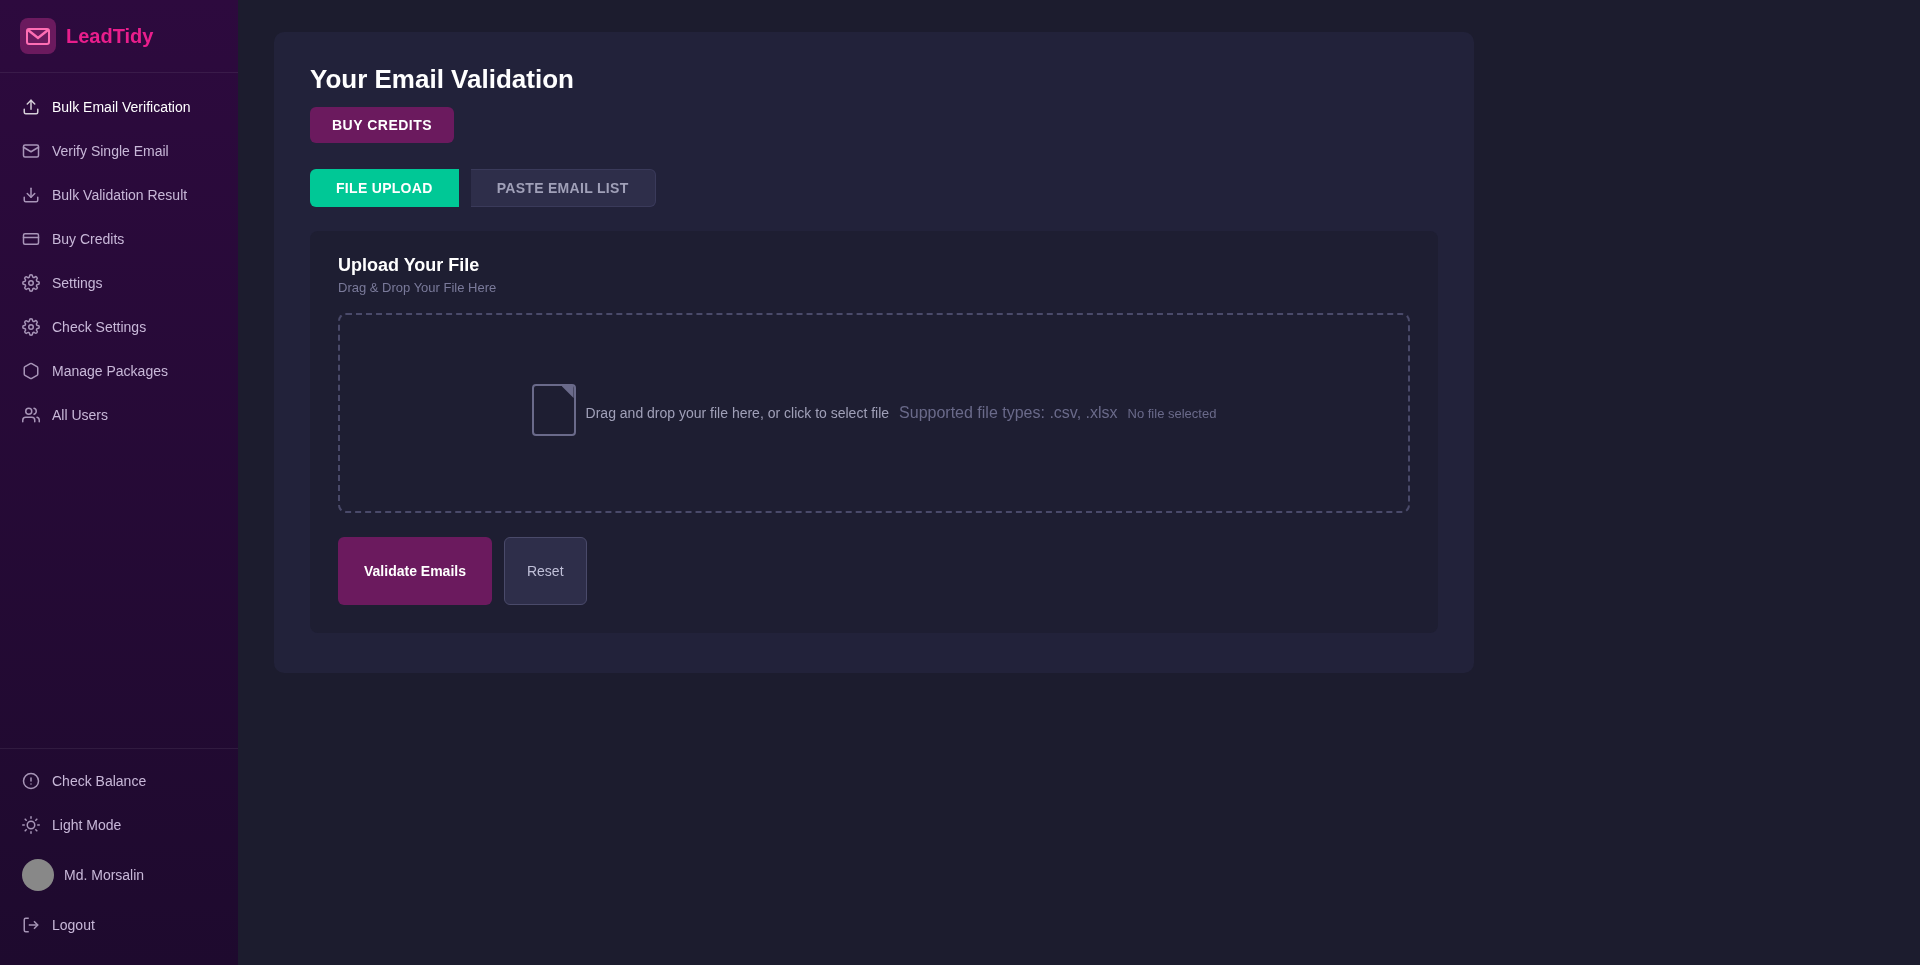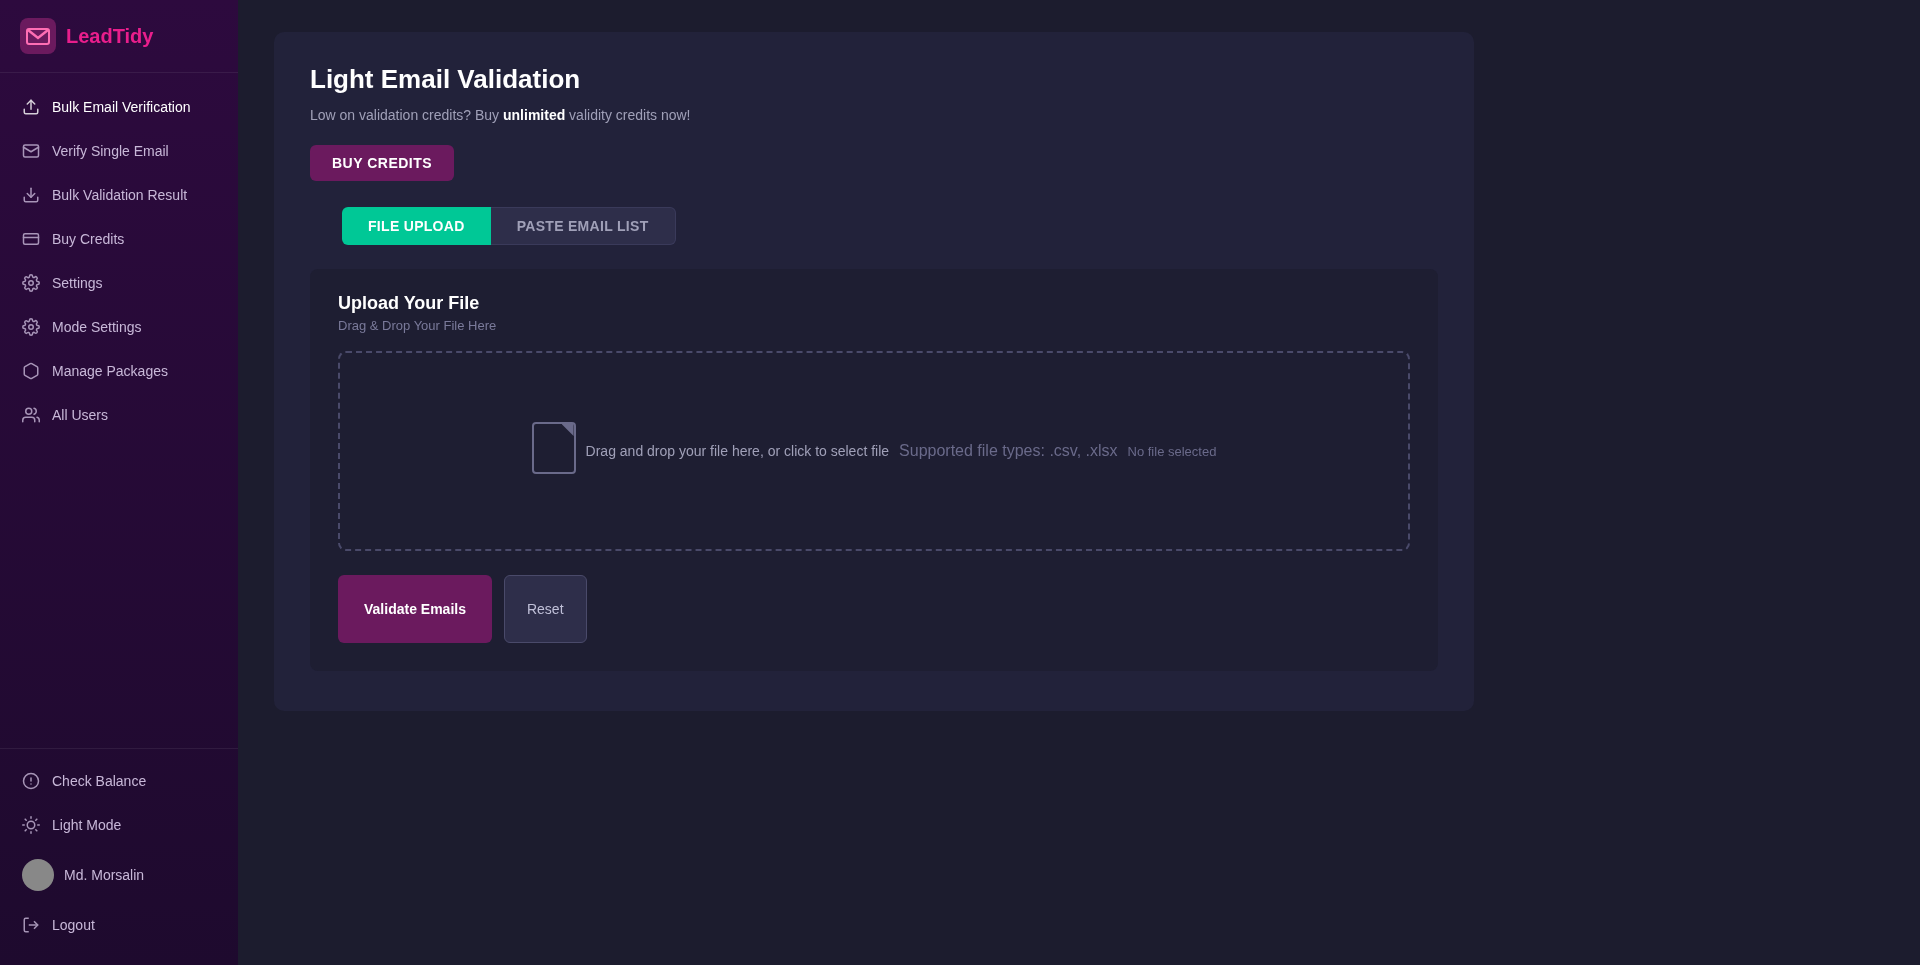--- a/index.html
+++ b/index.html
@@ -132,23 +132,22 @@
       font-size: 14px;
       font-weight: 600;
       cursor: pointer;
       letter-spacing: 0.5px;
       margin-bottom: 26px;
       display: inline-block;
     }
 
     .tab-bar {
       display: flex;
-      gap: 0;
+      gap: 12px;
       margin-bottom: 24px;
-      margin-left: 32px;
     }
 
     .tab-btn {
       padding: 10px 26px;
       font-size: 14px;
       font-weight: 600;
       cursor: pointer;
       border: none;
       border-radius: 6px 0 0 6px;
       letter-spacing: 0.3px;
@@ -317,21 +316,21 @@
       <circle cx="12" cy="12" r="3"></circle>
             <path d="M19.4 15a1.65 1.65 0 0 0 .33 1.82l.06.06a2 2 0 0 1-2.83 2.83l-.06-.06a1.65 1.65 0 0 0-1.82-.33 1.65 1.65 0 0 0-1 1.51V21a2 2 0 0 1-4 0v-.09A1.65 1.65 0 0 0 9 19.4a1.65 1.65 0 0 0-1.82.33l-.06.06a2 2 0 0 1-2.83-2.83l.06-.06A1.65 1.65 0 0 0 4.68 15a1.65 1.65 0 0 0-1.51-1H3a2 2 0 0 1 0-4h.09A1.65 1.65 0 0 0 4.6 9a1.65 1.65 0 0 0-.33-1.82l-.06-.06a2 2 0 0 1 2.83-2.83l.06.06A1.65 1.65 0 0 0 9 4.68a1.65 1.65 0 0 0 1-1.51V3a2 2 0 0 1 4 0v.09a1.65 1.65 0 0 0 1 1.51 1.65 1.65 0 0 0 1.82-.33l.06-.06a2 2 0 0 1 2.83 2.83l-.06.06A1.65 1.65 0 0 0 19.4 9a1.65 1.65 0 0 0 1.51 1H21a2 2 0 0 1 0 4h-.09a1.65 1.65 0 0 0-1.51 1z"></path>
     </svg>
     <span>Settings</span>
   </div>
         <div class="nav-item">
     <svg class="nav-icon" viewBox="0 0 24 24" fill="none" stroke="currentColor" stroke-width="2" stroke-linecap="round" stroke-linejoin="round">
       <circle cx="12" cy="12" r="3"></circle>
             <path d="M19.4 15a1.65 1.65 0 0 0 .33 1.82l.06.06a2 2 0 0 1-2.83 2.83l-.06-.06a1.65 1.65 0 0 0-1.82-.33 1.65 1.65 0 0 0-1 1.51V21a2 2 0 0 1-4 0v-.09A1.65 1.65 0 0 0 9 19.4a1.65 1.65 0 0 0-1.82.33l-.06.06a2 2 0 0 1-2.83-2.83l.06-.06A1.65 1.65 0 0 0 4.68 15a1.65 1.65 0 0 0-1.51-1H3a2 2 0 0 1 0-4h.09A1.65 1.65 0 0 0 4.6 9a1.65 1.65 0 0 0-.33-1.82l-.06-.06a2 2 0 0 1 2.83-2.83l.06.06A1.65 1.65 0 0 0 9 4.68a1.65 1.65 0 0 0 1-1.51V3a2 2 0 0 1 4 0v.09a1.65 1.65 0 0 0 1 1.51 1.65 1.65 0 0 0 1.82-.33l.06-.06a2 2 0 0 1 2.83 2.83l-.06.06A1.65 1.65 0 0 0 19.4 9a1.65 1.65 0 0 0 1.51 1H21a2 2 0 0 1 0 4h-.09a1.65 1.65 0 0 0-1.51 1z"></path>
     </svg>
-    <span>Mode Settings</span>
+    <span>Check Settings</span>
   </div>
         <div class="nav-item">
     <svg class="nav-icon" viewBox="0 0 24 24" fill="none" stroke="currentColor" stroke-width="2" stroke-linecap="round" stroke-linejoin="round">
       <path d="M21 16V8a2 2 0 0 0-1-1.73l-7-4a2 2 0 0 0-2 0l-7 4A2 2 0 0 0 3 8v8a2 2 0 0 0 1 1.73l7 4a2 2 0 0 0 2 0l7-4A2 2 0 0 0 21 16z"></path>
     </svg>
     <span>Manage Packages</span>
   </div>
         <div class="nav-item">
     <svg class="nav-icon" viewBox="0 0 24 24" fill="none" stroke="currentColor" stroke-width="2" stroke-linecap="round" stroke-linejoin="round">
       <path d="M17 21v-2a4 4 0 0 0-4-4H5a4 4 0 0 0-4 4v2"></path>
@@ -379,24 +378,21 @@
         <polyline points="16 17 21 12 16 7"></polyline>
         <line x1="21" y1="12" x2="9" y2="12"></line>
       </svg>
       <span>Logout</span>
     </div>
   </div>
 </div>
 
 <div id="main">
   <div class="page-card">
-    <div class="page-title">Light Email Validation</div>
-    <div class="subtitle">
-      <span>Low on validation credits? Buy </span><strong>unlimited</strong><span> validity credits now!</span>
-    </div>
+    <div class="page-title">Your Email Validation</div>
     <button class="buy-credits-btn">BUY CREDITS</button>
 
     <div class="tab-bar">
       <button class="tab-btn active">FILE UPLOAD</button>
       <button class="tab-btn inactive">PASTE EMAIL LIST</button>
     </div>
 
     <div class="upload-section">
       <div class="upload-title">Upload Your File</div>
       <div class="upload-subtitle">Drag &amp; Drop Your File Here</div>

